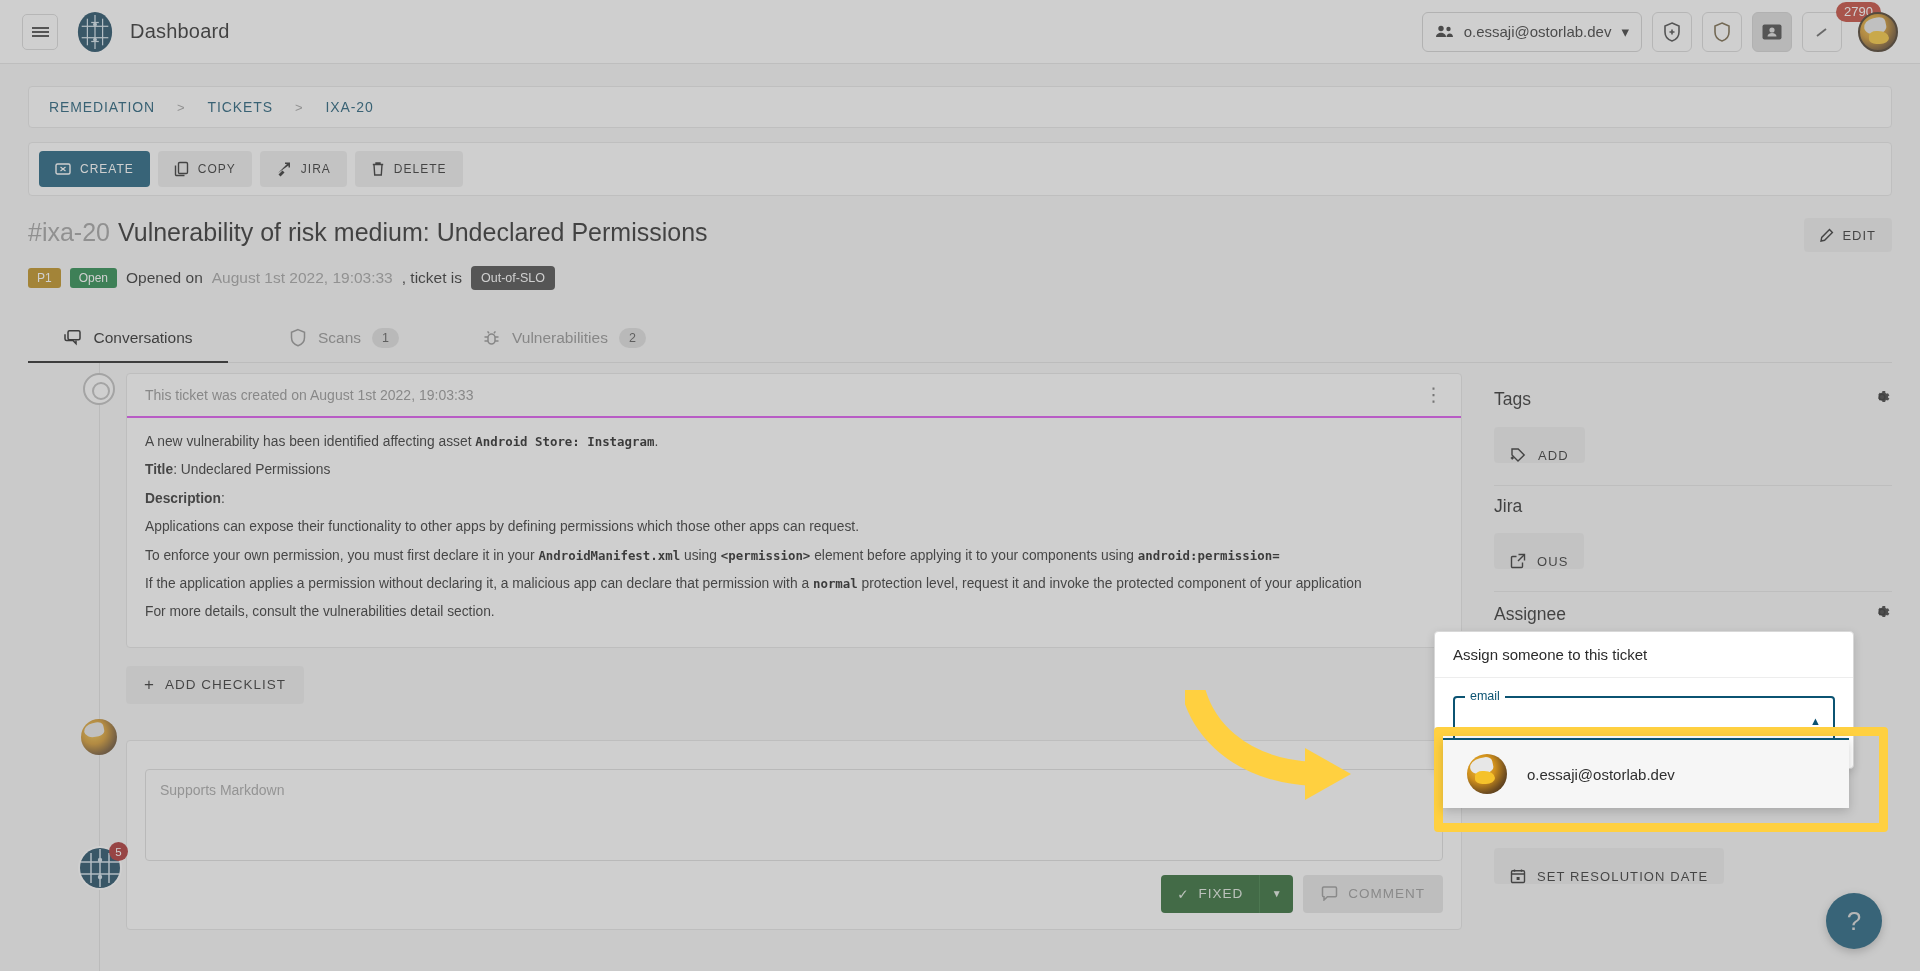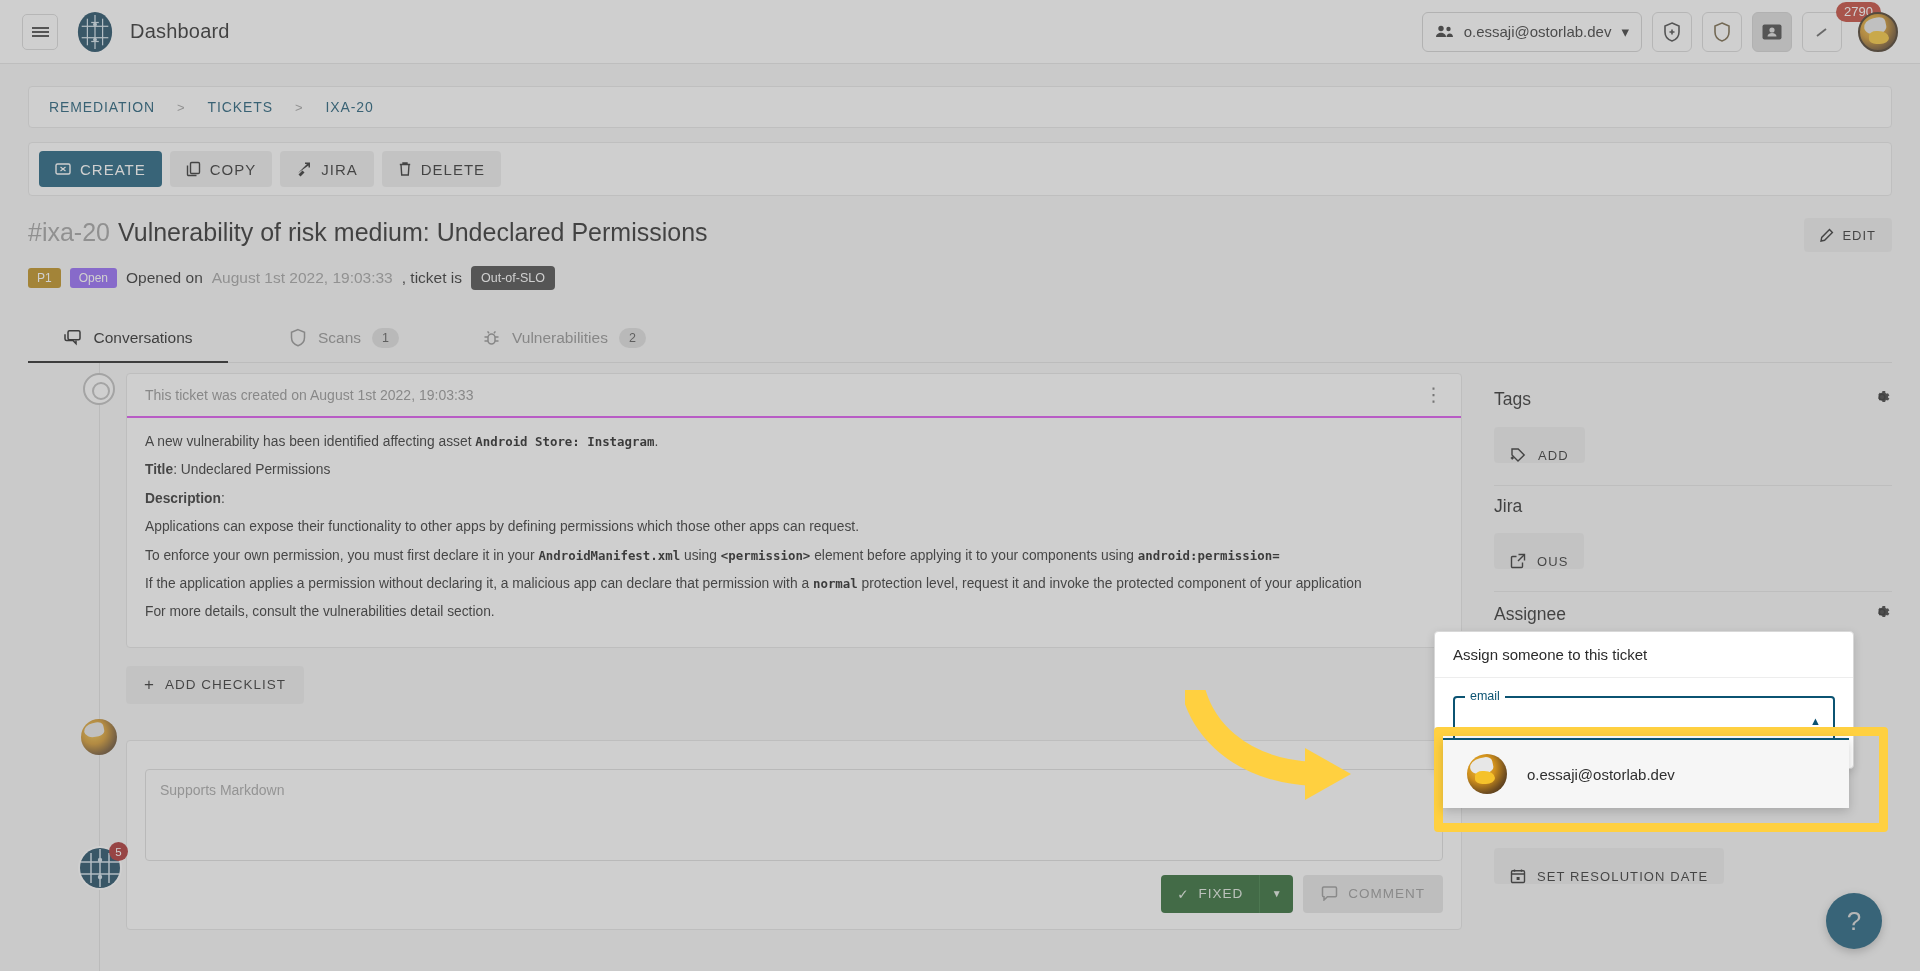--- a/index.html
+++ b/index.html
@@ -85,21 +85,21 @@
 
   .action-bar {
     margin: 14px 28px 0 28px; height: 54px;
     background: #ffffff; border: 1px solid #e5e5e5; border-radius: 4px;
     display: flex; align-items: center; padding: 0 10px; gap: 8px;
   }
   .btn {
     height: 36px; display: inline-flex; align-items: center; gap: 9px;
     padding: 0 16px; border-radius: 4px; border: none;
     background: #ececec; color: #1f1f1f;
-    font-size: 15px; letter-spacing: 1px; cursor: pointer;
+    font-size: 12px; letter-spacing: 1px; cursor: pointer;
     font-family: "Liberation Sans", sans-serif;
   }
   .btn.primary { background: #0b5372; color: #ffffff; }
   .btn svg { display:block; }
 
   .title-row {
     margin: 22px 28px 0 28px; display: flex; align-items: flex-start;
   }
   .ticket-id { color: #9a9a9a; font-size: 25px; font-weight: 400; }
   .ticket-title { color: #1b1b1b; font-size: 25px; font-weight: 400; margin-left: 8px; }
@@ -109,21 +109,21 @@
     font-size: 13px; letter-spacing: 1px; color: #1f1f1f; cursor: pointer;
     font-family: "Liberation Sans", sans-serif;
   }
 
   .meta-row {
     margin: 14px 28px 0 28px; display: flex; align-items: center; gap: 9px;
     font-size: 15.5px; color: #1d1d1d;
   }
   .chip { font-size: 12px; padding: 3px 9px; border-radius: 3px; color: #fff; }
   .chip.p1 { background: #b8860b; }
-  .chip.open { background: #8b5cf6; }
+  .chip.open { background: #15803d; }
   .chip.slo { background: #3a3a3a; font-size: 12.5px; padding: 5px 10px; border-radius: 4px; }
   .meta-muted { color: #9b9b9b; }
 
   
   .tabs {
     margin: 26px 28px 0 28px; border-bottom: 1px solid #e0e0e0;
     display: flex; gap: 16px;
   }
   .tab {
     display: flex; align-items: center; gap: 11px; padding: 12px 22px 14px 22px;

